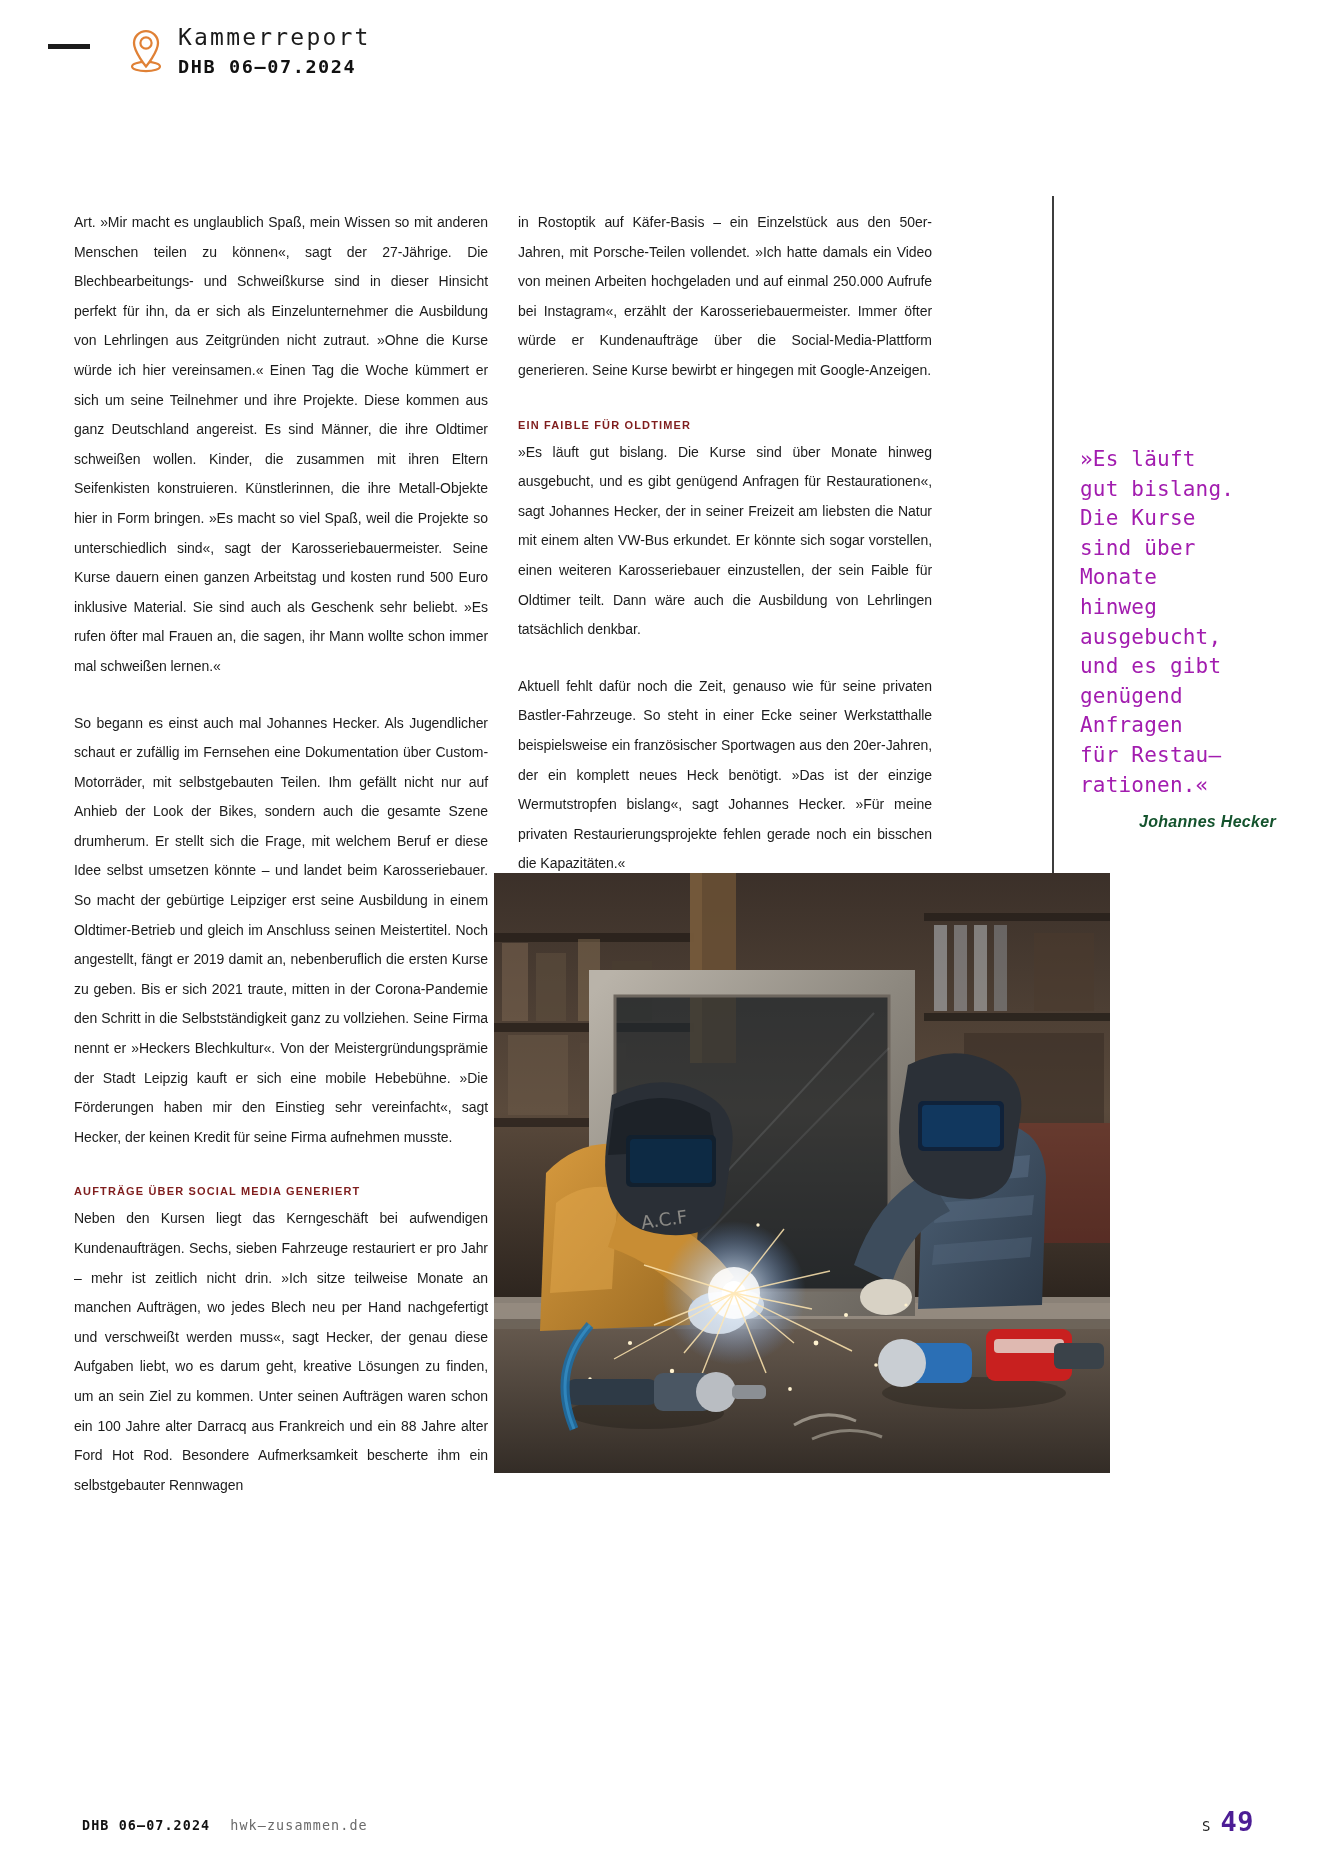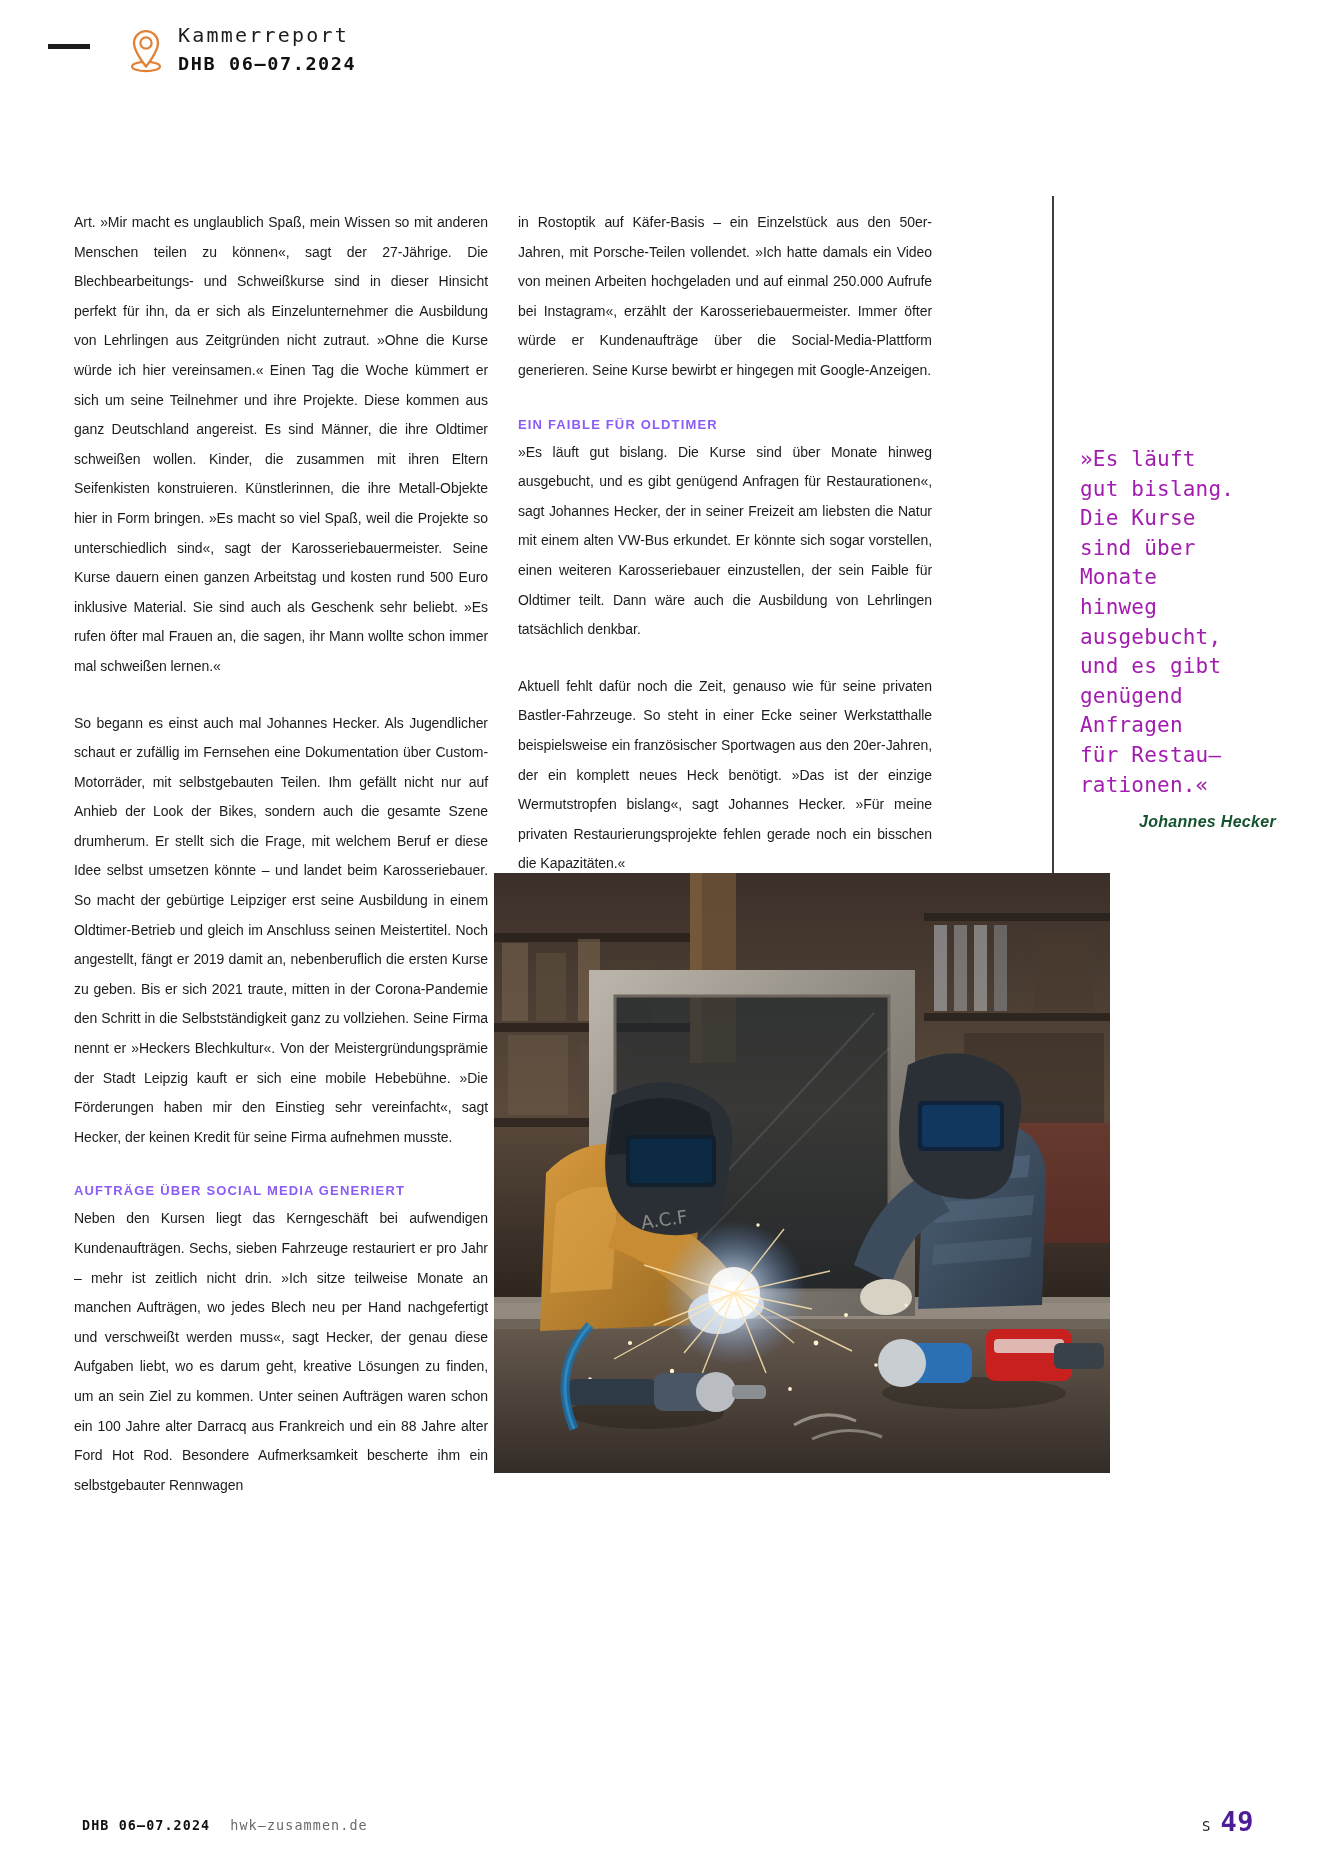--- a/index.html
+++ b/index.html
@@ -13,21 +13,21 @@
   }
   .page{position:relative;width:1326px;height:1875px;}
 
   
   .header{position:absolute;left:48px;top:24px;display:flex;align-items:flex-start;}
   .header-rule{width:42px;height:5px;background:#1b1b1b;margin-top:20px;}
   .pin-wrap{margin-left:38px;margin-top:4px;}
   .header-text{margin-left:14px;line-height:1.15;}
   .kammerreport{
     font-family:"DejaVu Sans Mono", monospace;
-    font-size:20px;letter-spacing:2.2px;color:#1b1b1b;font-weight:400;
+    font-size:23px;letter-spacing:2.2px;color:#1b1b1b;font-weight:400;
   }
   .dhb-date{
     font-family:"DejaVu Sans Mono", monospace;
     font-size:18.5px;letter-spacing:1.6px;color:#111;font-weight:700;margin-top:6px;
   }
 
   
   .col{position:absolute;top:200px;width:414px;}
   .col-1{left:74px;}
   .col-2{left:518px;}
@@ -39,26 +39,26 @@
     line-height:29.6px;
     text-align:justify;
     text-justify:inter-word;
     letter-spacing:-0.05px;
     -webkit-hyphens:manual;hyphens:manual;
   }
   .col p + p{margin-top:27px;}
   .col h3{
     margin:27px 0 1px 0;
     font-family:"Liberation Sans", sans-serif;
-    font-size:13px;
+    font-size:11px;
     font-weight:700;
     letter-spacing:1.15px;
     line-height:24px;
     text-transform:uppercase;
-    color:#8b5cf6;
+    color:#7f1d1d;
   }
   .col h3.first{margin-top:26px;}
   .col h3 + p{margin-top:0;}
 
   
   .quote-rule{
     position:absolute;left:1052px;top:196px;width:2px;height:760px;background:#3d3d3d;
   }
   .pullquote{
     position:absolute;left:1080px;top:445px;width:196px;

